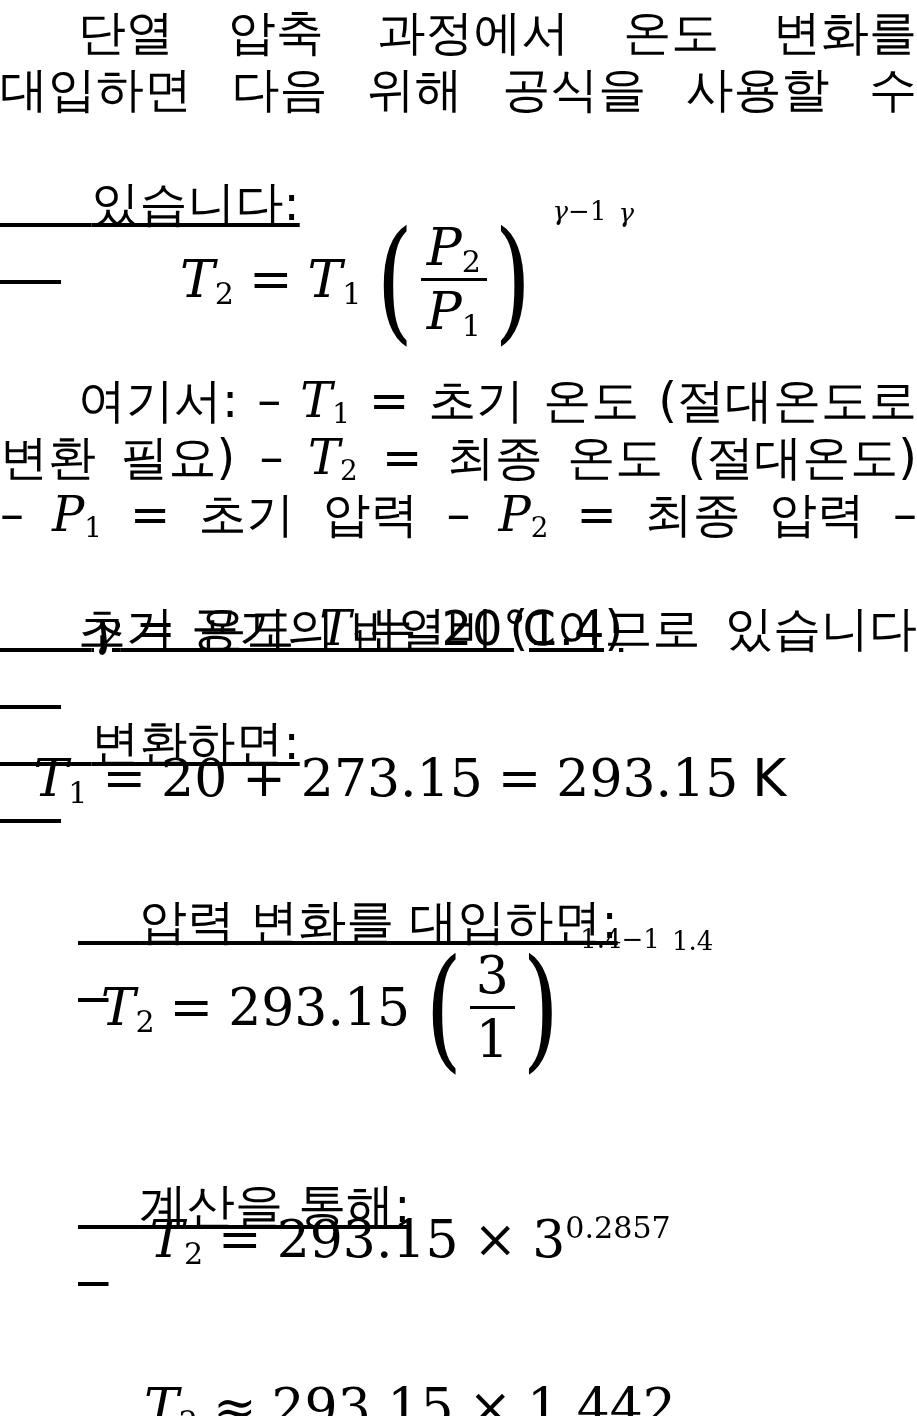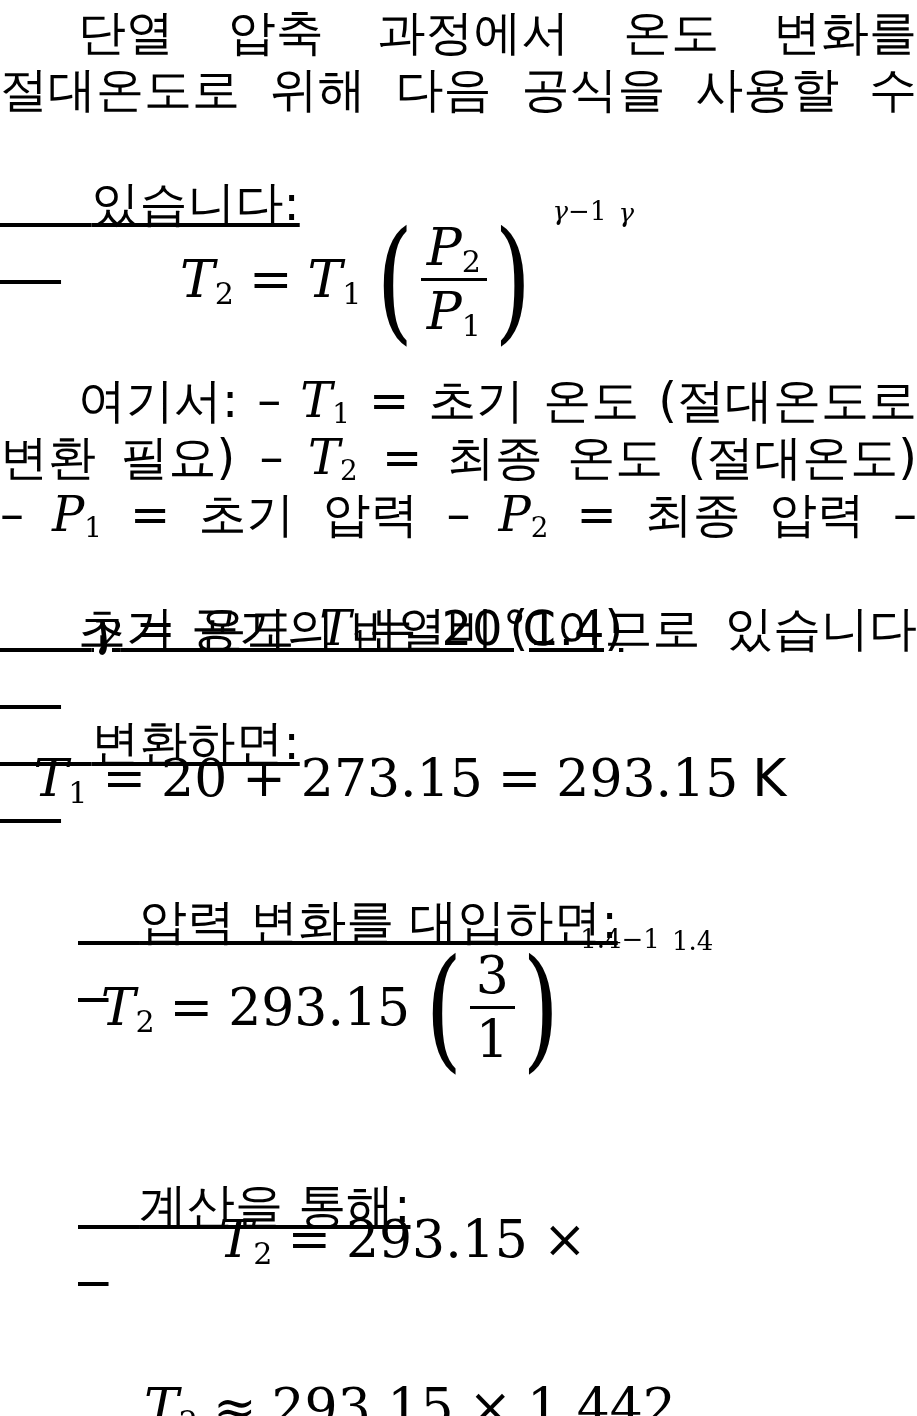--- a/index.html
+++ b/index.html
@@ -54,23 +54,23 @@
 
   <div>
     <div class="jline indent">
       <span class="w">단열</span>
       <span class="w">압축</span>
       <span class="w">과정에서</span>
       <span class="w">온도</span>
       <span class="w">변화를</span>
     </div>
     <div class="jline">
-      <span class="w">절대온도로</span>
+      <span class="w">대입하면</span>
+      <span class="w">다음</span>
       <span class="w">위해</span>
-      <span class="w">다음</span>
       <span class="w">공식을</span>
       <span class="w">사용할</span>
       <span class="w">수</span>
     </div>
     <div class="tline">
       <span>있습니다:</span>
     </div>
   </div>
 
   <div class="eqrow tall" id="f1">
@@ -177,20 +177,21 @@
 
   <div class="tline indent">
     <span>계산을 통해:</span>
   </div>
 
   <div class="eqrow" id="f4">
     <span class="mterm"><span class="mv">T</span><sub class="msub">2</sub></span>
     <span class="op">=</span>
     <span>293.15</span>
     <span class="op">×</span>
+    <span class="mterm"><span>3</span><sup class="msup">0.2857</sup></span>
   </div>
 
   <div class="eqrow" id="f5">
     <span class="mterm"><span class="mv">T</span><sub class="msub">2</sub></span>
     <span class="op">≈</span>
     <span>293.15</span>
     <span class="op">×</span>
     <span>1.442</span>
   </div>
 

